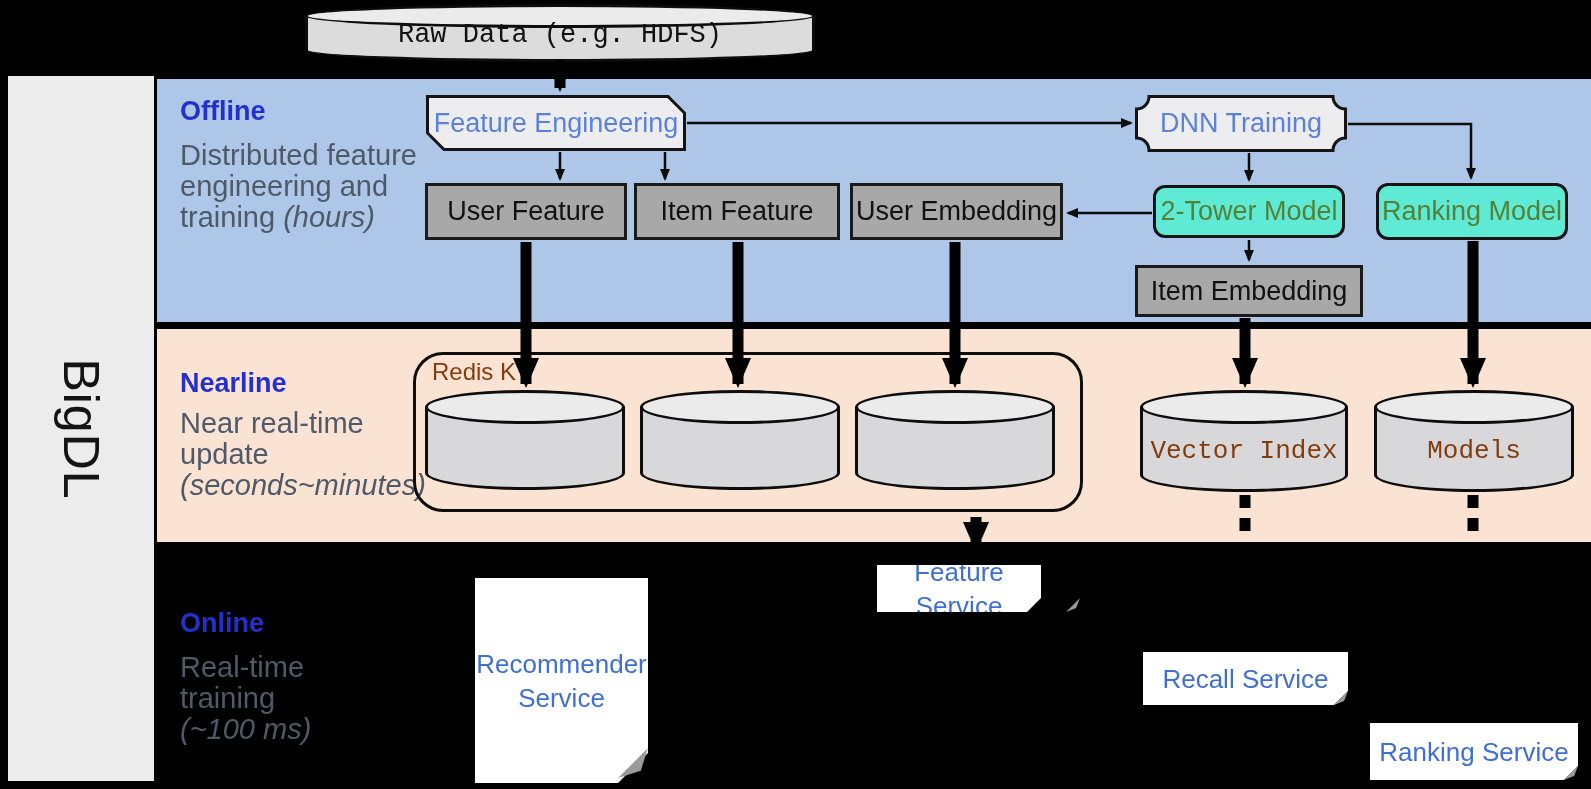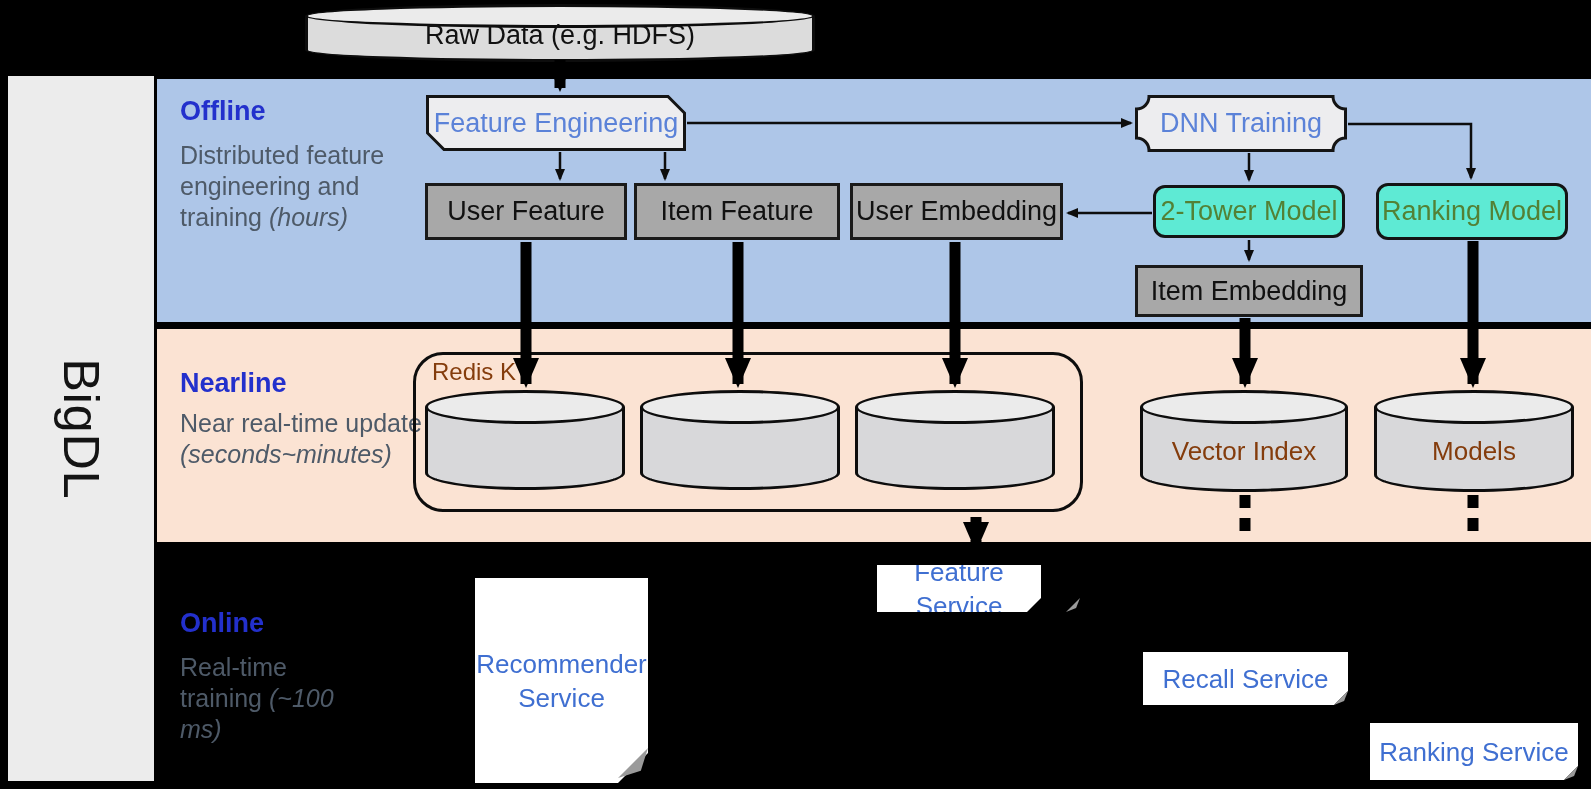--- a/index.html
+++ b/index.html
@@ -8,34 +8,34 @@
   .abs{position:absolute;box-sizing:border-box;}
 
   
   .sidebar{left:8px;top:76px;width:146px;height:705px;background:#ececec;}
   .brand{left:8px;top:76px;width:146px;height:705px;display:flex;align-items:center;justify-content:center;}
   .brand span{transform:rotate(90deg);font-size:50px;font-weight:300;color:#141414;letter-spacing:1px;white-space:nowrap;}
   .band-offline{left:157px;top:79px;width:1434px;height:243px;background:#aec6e8;}
   .band-nearline{left:157px;top:329px;width:1434px;height:213px;background:#fbe3d3;}
 
   .band-title{font-size:27px;font-weight:700;color:#2330cc;}
-  .band-sub{font-size:25px;color:#4e5a68;line-height:31px;}
+  .band-sub{font-size:29px;color:#4e5a68;line-height:31px;}
   .band-sub .it{font-style:italic;}
 
   
   .graybox{background:#a8a8a8;border:3px solid #1a1a1a;display:flex;align-items:center;justify-content:center;
            font-size:27px;color:#111;}
   .roundbox{background:#5eead4;border:3px solid #141414;border-radius:12px;display:flex;align-items:center;justify-content:center;
            font-size:27px;color:#538135;}
   .shape-label{display:flex;align-items:center;justify-content:center;font-size:27px;color:#5b82d8;}
 
   
   .cyl-top{position:absolute;left:0;top:0;width:100%;border-radius:50%;background:#ebebeb;border:3px solid #0d0d0d;box-sizing:border-box;z-index:2;}
   .cyl-body{position:absolute;left:0;width:100%;bottom:0;background:#d8d8da;border:3px solid #0d0d0d;border-top:none;box-sizing:border-box;z-index:1;}
-  .cyl-label{position:absolute;left:0;right:0;z-index:3;text-align:center;}
+  .cyl-label{position:absolute;left:0;right:0;z-index:3;text-align:center;font-family:Liberation Mono, monospace;}
 
   
   .doc{background:#fff;display:flex;align-items:center;justify-content:center;text-align:center;
        color:#3f6fd1;font-size:26px;line-height:34px;}
   .fold-flap{position:absolute;background:#9a9a9a;}
 
   .redis-frame{border:3px solid #0d0d0d;border-radius:30px;background:transparent;}
   .redis-label{font-size:24px;color:#843c0c;}
   .storage-label{font-size:26px;color:#843c0c;}
 

